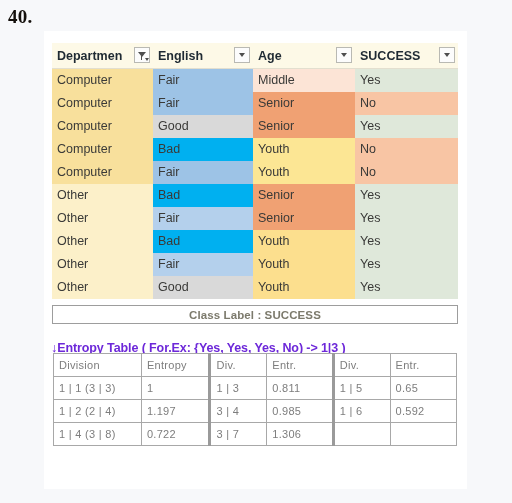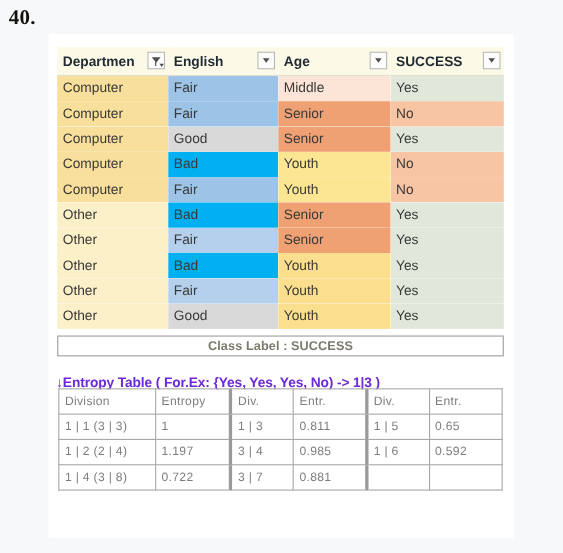--- a/index.html
+++ b/index.html
@@ -357,21 +357,21 @@
             <td>1.197</td>
             <td class="grp-start">3 | 4</td>
             <td>0.985</td>
             <td class="grp-start">1 | 6</td>
             <td>0.592</td>
           </tr>
           <tr>
             <td>1 | 4 (3 | 8)</td>
             <td>0.722</td>
             <td class="grp-start">3 | 7</td>
-            <td>0.881</td>
+            <td>1.306</td>
             <td class="grp-start"></td>
             <td></td>
           </tr>
         </tbody>
     </table>
   </div>
 
 </div>
 
 </body></html>

